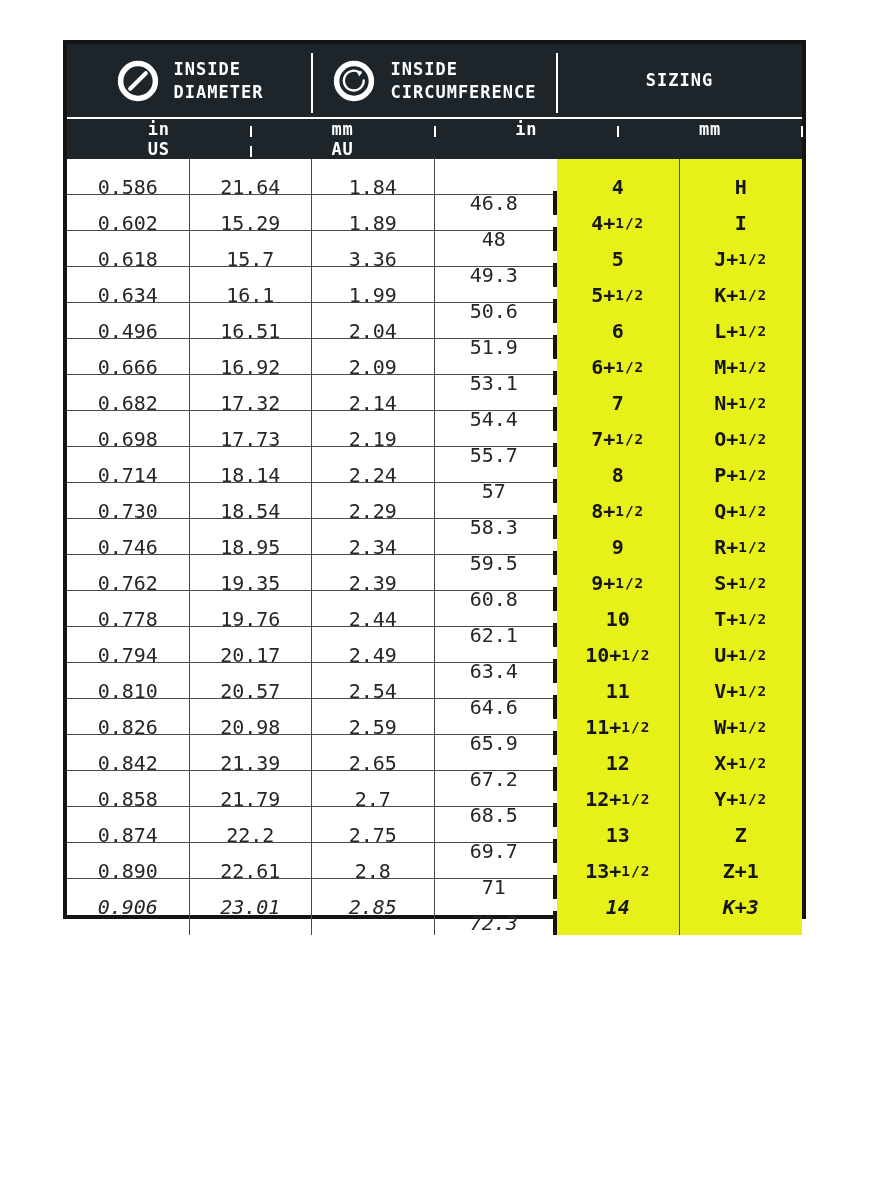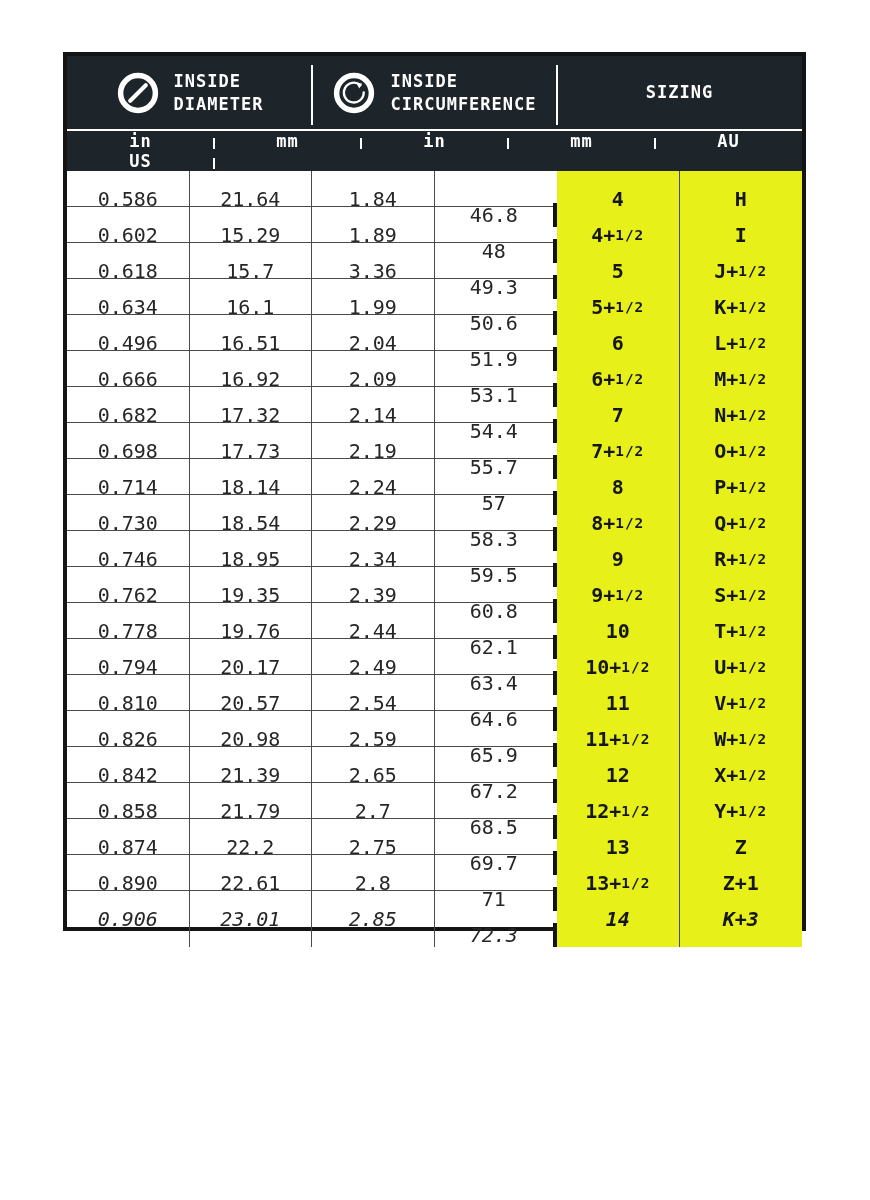--- a/index.html
+++ b/index.html
@@ -2,21 +2,21 @@
 <html style="--header-bg: #1d252b; --header-text: #ffffff; --highlight: #e7f119; --body-text: #262626; --grid-line: #4a4a4a; --border: #141414;"><head>
 <meta charset="utf-8">
 <style>
   html,body{margin:0;padding:0;}
   body{
     width:870px;height:1200px;background:#ffffff;
     font-family:"DejaVu Sans Mono","Liberation Mono",monospace;
     position:relative;overflow:hidden;
   }
   .table-wrap{
-    position:absolute;left:63px;top:52px;width:743px;
+    position:absolute;left:63px;top:40px;width:743px;
     box-sizing:border-box;
     border:4px solid var(--border,#141414);
     background:#ffffff;
   }
   
   .thead{background:var(--header-bg,#1d252b);color:var(--header-text,#ffffff);}
   .group-row{
     display:grid;grid-template-columns:1fr 1fr 1fr;
     height:73px;border-bottom:2px solid #ffffff;
   }
@@ -27,21 +27,21 @@
   .group.sep::after{
     content:"";position:absolute;right:-1px;top:9px;bottom:4px;
     width:2px;background:#ffffff;
   }
   .group-label{
     font-weight:700;font-size:17px;letter-spacing:1px;line-height:1.35;
     white-space:pre-line;text-align:left;
   }
   .icon{width:44px;height:44px;flex:0 0 auto;display:block;}
   .sub-row{
-    display:grid;grid-template-columns:repeat(5,1fr);
+    display:grid;grid-template-columns:repeat(4,1fr);
     height:40px;
   }
   .sub-cell{
     display:flex;align-items:center;justify-content:center;
     font-weight:700;font-size:17px;letter-spacing:1px;position:relative;
   }
   .sub-cell.sep::after{
     content:"";position:absolute;right:-1px;top:7px;bottom:2px;
     width:2px;background:#ffffff;
   }
@@ -92,22 +92,22 @@
       </div>
       <div class="group">
         <span class="group-label">SIZING</span>
       </div>
     </div>
     <div class="sub-row">
       <div class="sub-cell sep">in</div>
       <div class="sub-cell sep">mm</div>
       <div class="sub-cell sep">in</div>
       <div class="sub-cell sep">mm</div>
+      <div class="sub-cell sep">US</div>
       <div class="sub-cell">AU</div>
-      <div class="sub-cell sep">US</div>
     </div>
   </div>
   <div class="tbody" id="tbody">
       <div class="row">
         <div class="cell">0.586</div>
         <div class="cell">21.64</div>
         <div class="cell">1.84</div>
         <div class="cell">46.8</div>
         <div class="cell size">4</div>
         <div class="cell size">H</div>

